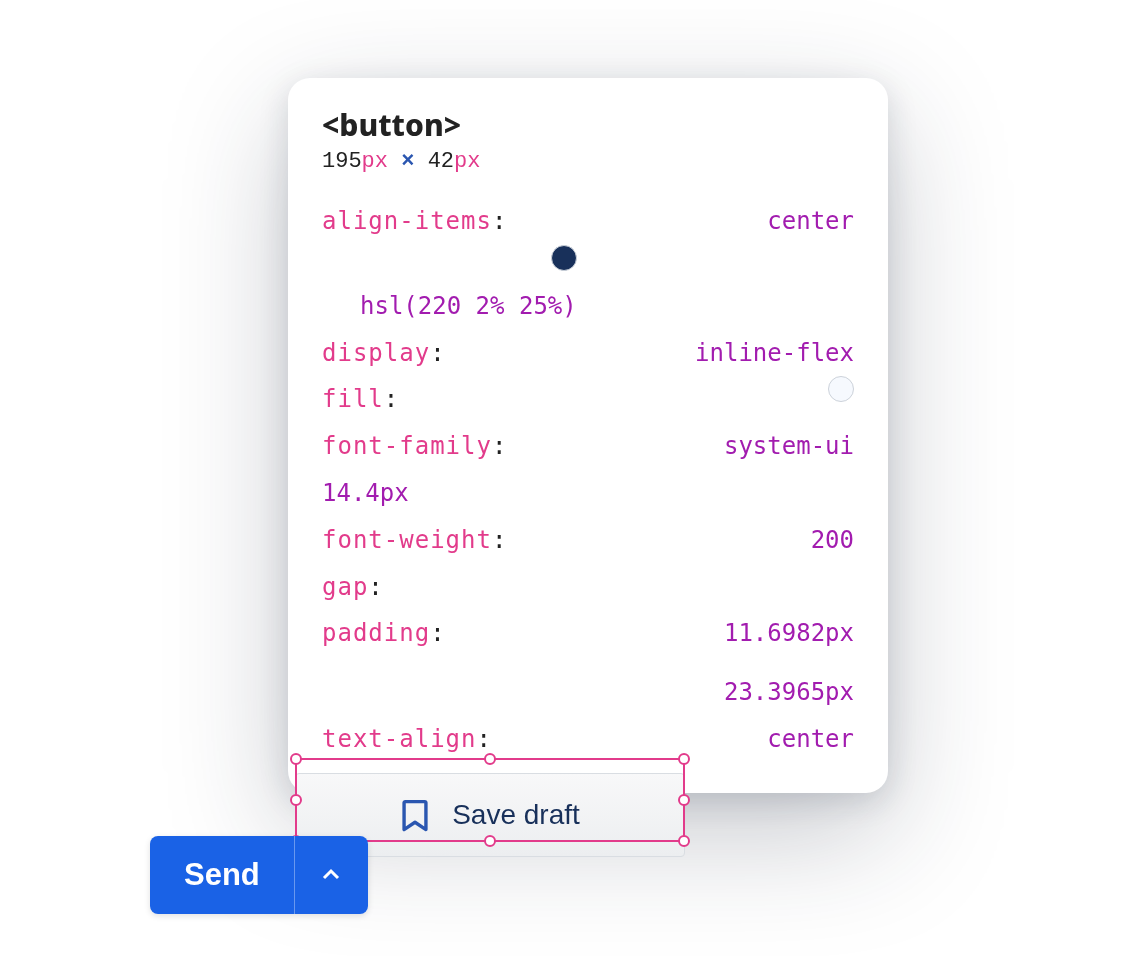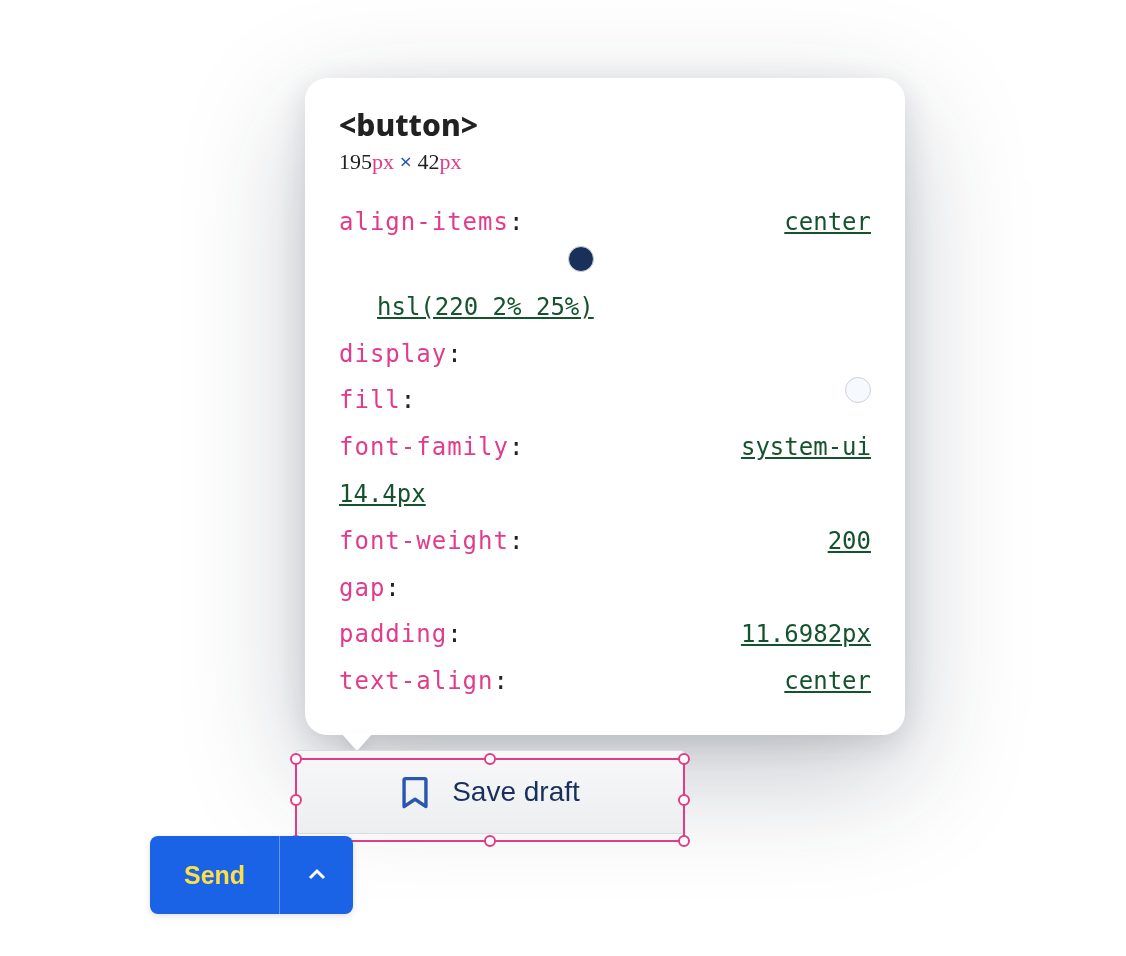--- a/index.html
+++ b/index.html
@@ -23,23 +23,23 @@
     left: 150px;
     top: 836px;
     display: flex;
     height: 78px;
     border-radius: 8px;
     overflow: hidden;
     box-shadow: 0 2px 6px rgba(0,0,0,.12);
   }
   .send-main {
     background: #1a62e6;
-    color: #fde047;
+    color: #ffffff;
     font-weight: 700;
-    font-size: 25px;
+    font-size: 31px;
     padding: 0 34px;
     display: flex;
     align-items: center;
     justify-content: center;
     border: none;
     cursor: pointer;
   }
   .send-toggle {
     background: #1a62e6;
     width: 74px;
@@ -49,21 +49,21 @@
     border: none;
     border-left: 1px solid rgba(255,255,255,0.35);
     cursor: pointer;
   }
   .send-toggle svg { width: 24px; height: 24px; stroke: #fff; stroke-width: 3; fill: none; }
 
   
   .save-draft {
     position: absolute;
     left: 295px;
-    top: 750px;
+    top: 773px;
     width: 390px;
     height: 84px;
     background: linear-gradient(#f8f8f9,#eceef0);
     border: 1px solid #d9dde2;
     border-radius: 4px;
     display: inline-flex;
     align-items: center;
     justify-content: center;
     gap: 22px;
     color: #18305a;
@@ -100,21 +100,21 @@
   .h-bl { left: -7px; bottom: -7px; }
   .h-br { right: -7px; bottom: -7px; }
   .h-tm { left: 50%; top: -7px; transform: translateX(-50%); }
   .h-bm { left: 50%; bottom: -7px; transform: translateX(-50%); }
   .h-ml { left: -7px; top: 50%; transform: translateY(-50%); }
   .h-mr { right: -7px; top: 50%; transform: translateY(-50%); }
 
   
   .tooltip {
     position: absolute;
-    left: 305px;
+    left: 288px;
     top: 78px;
     width: 600px;
     background: #fff;
     border-radius: 22px;
     box-shadow: 0 40px 120px rgba(30,40,60,.25), 0 8px 30px rgba(30,40,60,.15);
     padding: 26px 34px 30px 34px;
   }
   .tooltip::after {
     content: "";
     position: absolute;
@@ -129,47 +129,46 @@
   .tt-tag {
     font-family: system-ui, sans-serif;
     font-weight: 800;
     font-size: 30px;
     color: #222;
   }
   .tt-dims {
     margin-top: 4px;
     font-size: 22px;
     color: #222;
-    font-family: Liberation Serif, serif;
+    font-family: Liberation Mono, monospace;
   }
   .tt-dims .px { color: #e23b8b; }
   .tt-dims .x  { color: #2a56b0; font-weight: 600; }
   .tt-props {
     margin-top: 24px;
     font-family: ui-monospace, SFMono-Regular, Menlo, Consolas, monospace;
     font-size: 24px;
     line-height: 1.95;
     color: #222;
   }
   .tt-row {
     display: flex;
     align-items: flex-start;
     justify-content: space-between;
     gap: 24px;
   }
   .tt-key { color: #e23b8b; white-space: nowrap; letter-spacing: 1px; }
   .tt-key .colon { color: #222; }
   .tt-val {
     text-align: right;
-    color: #14532d;
+    color: #a21caf;
     display: flex;
     justify-content: flex-end;
     gap: 12px;
     flex-wrap: wrap;
-    text-decoration: underline;
   }
   .tt-val .line { display:block; text-align:right; width:100%; }
   .swatch {
     width: 26px; height: 26px; border-radius: 50%;
     border: 1.5px solid #ccd2da;
     flex: 0 0 auto;
   }
 </style>
 </head>
 <body>
@@ -191,20 +190,23 @@
           </div>
         </div>
         <div class="tt-row">
           <div class="tt-val">
             <span class="swatch" style="background: rgb(24, 48, 90);"></span>
             <span class="line">hsl(220 2% 25%)</span>
           </div>
         </div>
         <div class="tt-row">
           <div class="tt-key">display<span class="colon">:</span></div>
+          <div class="tt-val">
+            <span class="line">inline-flex</span>
+          </div>
         </div>
         <div class="tt-row">
           <div class="tt-key">fill<span class="colon">:</span></div>
           <div class="tt-val">
             <span class="swatch" style="background: rgb(246, 249, 254);"></span>
           </div>
         </div>
         <div class="tt-row">
           <div class="tt-key">font-family<span class="colon">:</span></div>
           <div class="tt-val">
@@ -222,20 +224,21 @@
             <span class="line">200</span>
           </div>
         </div>
         <div class="tt-row">
           <div class="tt-key">gap<span class="colon">:</span></div>
         </div>
         <div class="tt-row">
           <div class="tt-key">padding<span class="colon">:</span></div>
           <div class="tt-val">
             <span class="line">11.6982px</span>
+            <span class="line">23.3965px</span>
           </div>
         </div>
         <div class="tt-row">
           <div class="tt-key">text-align<span class="colon">:</span></div>
           <div class="tt-val">
             <span class="line">center</span>
           </div>
         </div>
       </div>
   </div>

